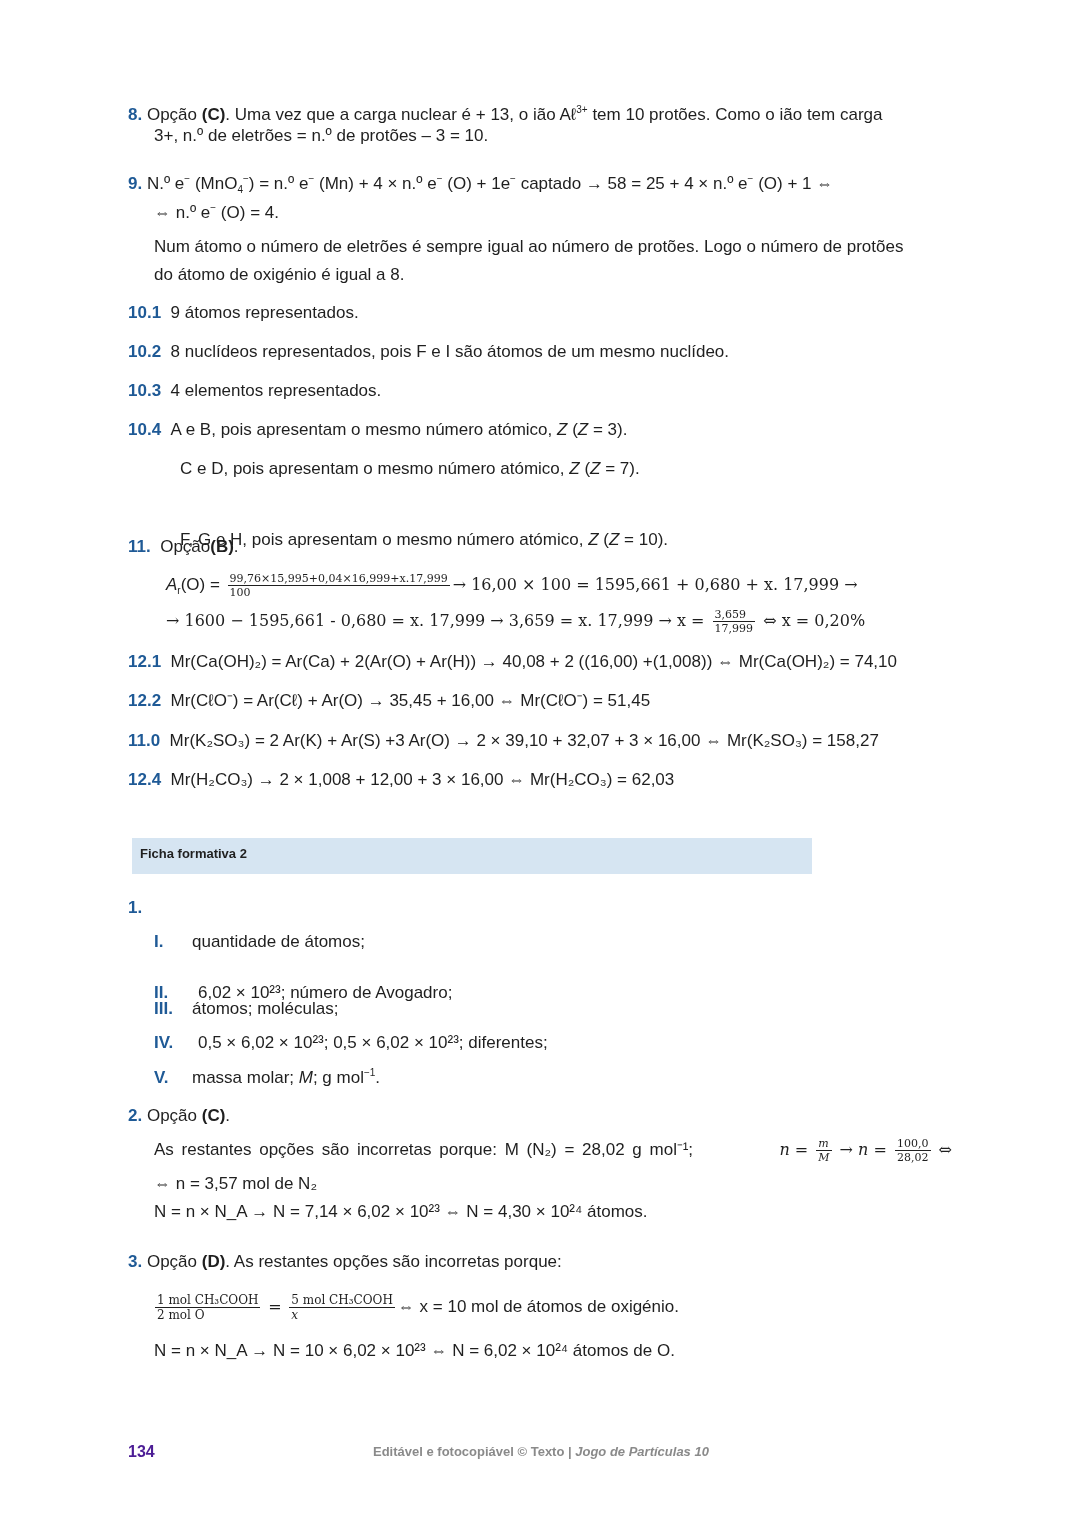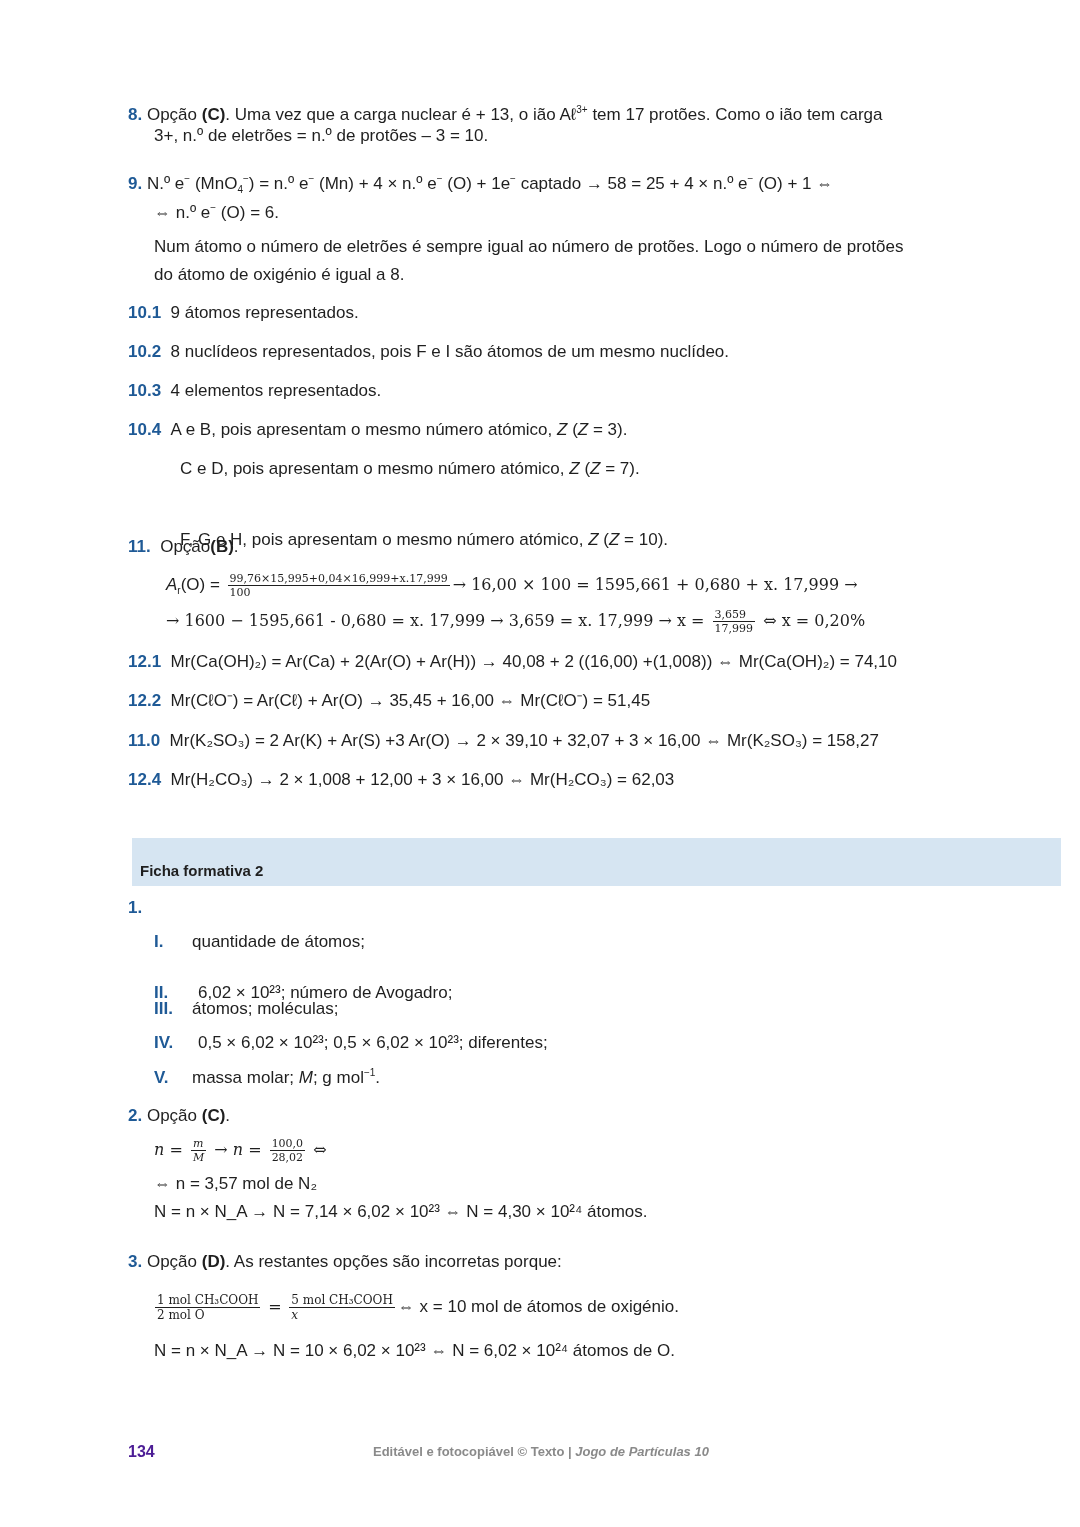--- a/index.html
+++ b/index.html
@@ -13,43 +13,43 @@
     .b { font-weight: bold; }
     .serif { font-family: "DejaVu Serif", serif; font-size: 16px; }
     sup, sub { font-size: 10px; line-height: 0; }
     .frac { display: inline-block; vertical-align: middle; text-align: left; margin: 0 3px; }
     .frac .n { display: block; border-bottom: 1px solid #1f1f1f; padding: 0 2px; line-height: 14px; }
     .frac .d { display: block; line-height: 14px; padding: 0 2px; }
     .frac.small { font-size: 11px; }
     .frac.small .n, .frac.small .d { line-height: 13px; }
     .frac.mid { font-size: 12px; }
     .section-head {
-      position: absolute; left: 132px; top: 838px; width: 929px; height: 36px;
-      background: #d6e5f2; box-sizing: border-box; padding: 24px 8px;
-      font-weight: bold; font-size: 15px; color: #1f1f1f;
+      position: absolute; left: 132px; top: 838px; width: 680px; height: 36px;
+      background: #d6e5f2; box-sizing: border-box; padding: 8px 8px;
+      font-weight: bold; font-size: 13px; color: #1f1f1f;
     }
     .footer-page { position: absolute; left: 128px; top: 1443px; font-weight: bold; font-size: 16px; color: #4c1d95; }
     .footer-text { position: absolute; left: 373px; top: 1444px; font-size: 13px; color: #8a8a8a; font-weight: bold; }
     .footer-text .it { font-weight: bold; }
   </style>
 </head>
 <body>
 
 <div class="line" style="left:128px; top:104px;">
   <span class="num">8.</span>
-  <span>Opção </span><span class="b">(C)</span><span>. Uma vez que a carga nuclear é + 13, o ião Aℓ</span><sup>3+</sup><span> tem 17 protões. Como o ião tem carga</span>
+  <span>Opção </span><span class="b">(C)</span><span>. Uma vez que a carga nuclear é + 13, o ião Aℓ</span><sup>3+</sup><span> tem 10 protões. Como o ião tem carga</span>
 </div>
 <div class="line" style="left:154px; top:125px;">3+, n.º de eletrões = n.º de protões – 3 = 10.</div>
 
 <div class="line" style="left:128px; top:173px;">
   <span class="num">9.</span>
   <span>N.º e</span><sup>−</sup><span> (MnO</span><sub>4</sub><sup>−</sup><span>) = n.º e</span><sup>−</sup><span> (Mn) + 4 × n.º e</span><sup>−</sup><span> (O) + 1e</span><sup>−</sup><span> captado → 58 = 25 + 4 × n.º e</span><sup>−</sup><span> (O) + 1 ⇔</span>
 </div>
 <div class="line" style="left:154px; top:202px;">
-  <span>⇔ n.º e</span><sup>−</sup><span> (O)  =  6.</span>
+  <span>⇔ n.º e</span><sup>−</sup><span> (O)  =  4.</span>
 </div>
 <div class="line" style="left:154px; top:236px;">Num átomo o número de eletrões é sempre igual ao número de protões. Logo o número de protões</div>
 <div class="line" style="left:154px; top:264px;">do átomo de oxigénio é igual a 8.</div>
 
 <div class="line" style="left:128px; top:302px;">
   <span class="num">10.1</span>&nbsp;&nbsp;<span>9 átomos representados.</span>
 </div>
 <div class="line" style="left:128px; top:341px;">
   <span class="num">10.2</span>&nbsp;&nbsp;<span>8 nuclídeos representados, pois F e I são átomos de um mesmo nuclídeo.</span>
 </div>
@@ -108,20 +108,21 @@
 </div>
 <div class="line" style="left:154px; top:1067px;">
   <span class="num" style="display:inline-block;width:38px;">V.</span><span>massa molar; </span><span class="it">M</span><span>; g mol</span><sup>−1</sup><span>.</span>
 </div>
 
 <div class="line" style="left:128px; top:1105px;">
   <span class="num">2.</span>
   <span>Opção </span><span class="b">(C)</span><span>.</span>
 </div>
 <div class="line" style="left:154px; top:1132px; line-height:36px; width:798px; display:flex; justify-content:space-between;">
+  <span style="word-spacing:3px;">As restantes opções são incorretas porque: M (N₂) = 28,02 g mol⁻¹;</span>
   <span class="serif">
     <span class="it">n</span> = <span class="frac small"><span class="n it">m</span><span class="d it">M</span></span> → <span class="it">n</span> = <span class="frac small"><span class="n">100,0</span><span class="d">28,02</span></span> ⇔
   </span>
 </div>
 <div class="line" style="left:154px; top:1173px;">⇔ n = 3,57 mol de N₂</div>
 <div class="line" style="left:154px; top:1201px;">N = n × N_A → N = 7,14 × 6,02 × 10²³ ⇔ N = 4,30 × 10²⁴ átomos.</div>
 
 <div class="line" style="left:128px; top:1251px;">
   <span class="num">3.</span>
   <span>Opção </span><span class="b">(D)</span><span>. As restantes opções são incorretas porque:</span>

